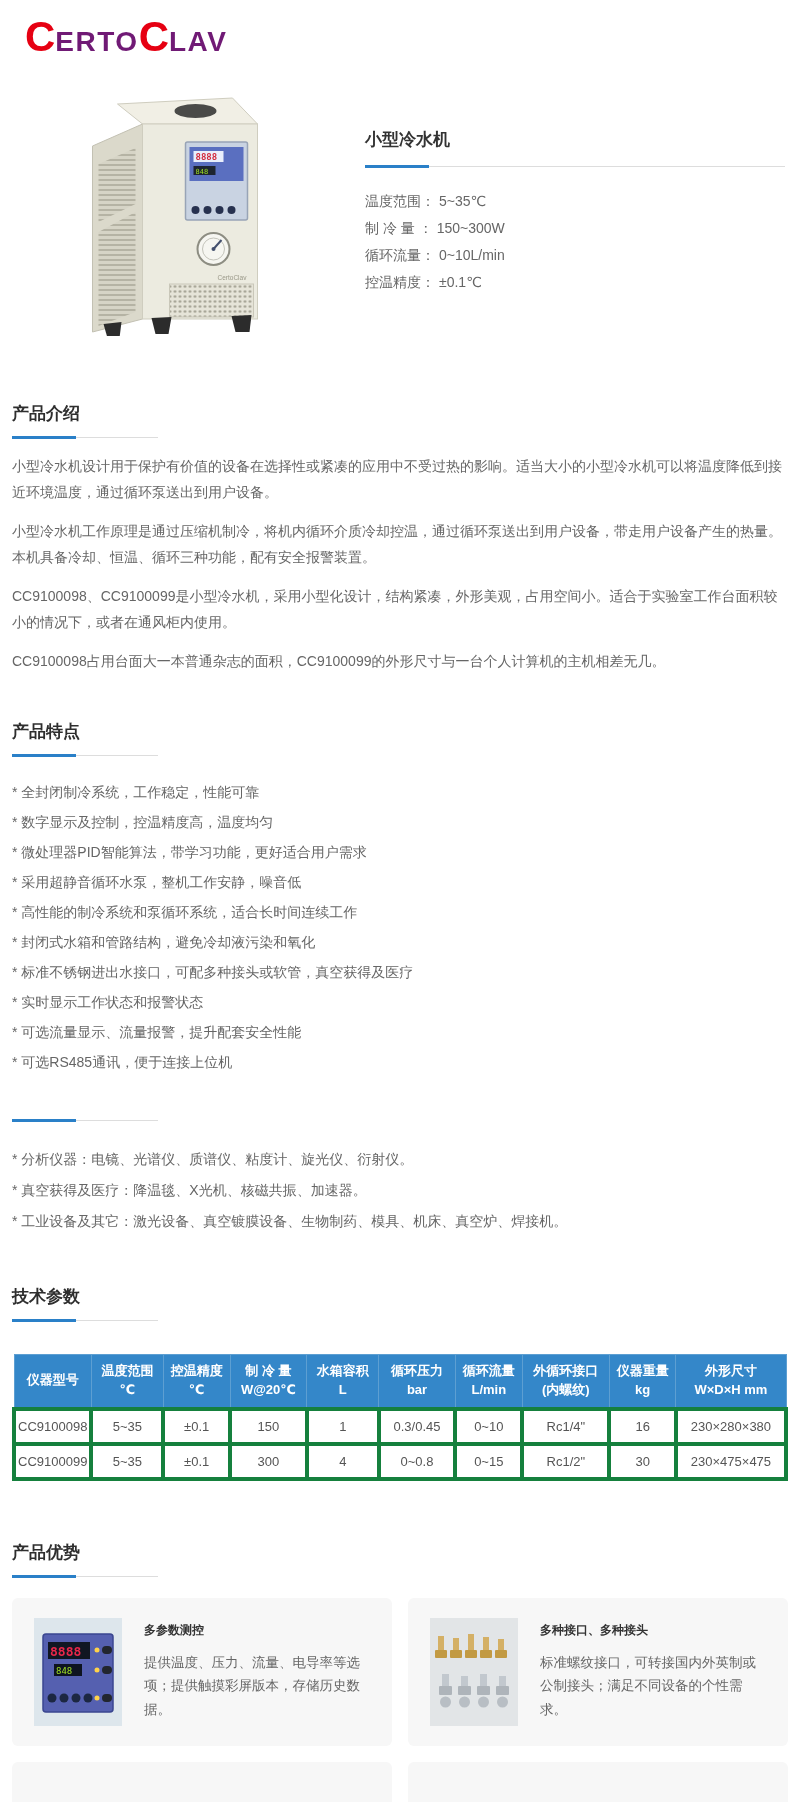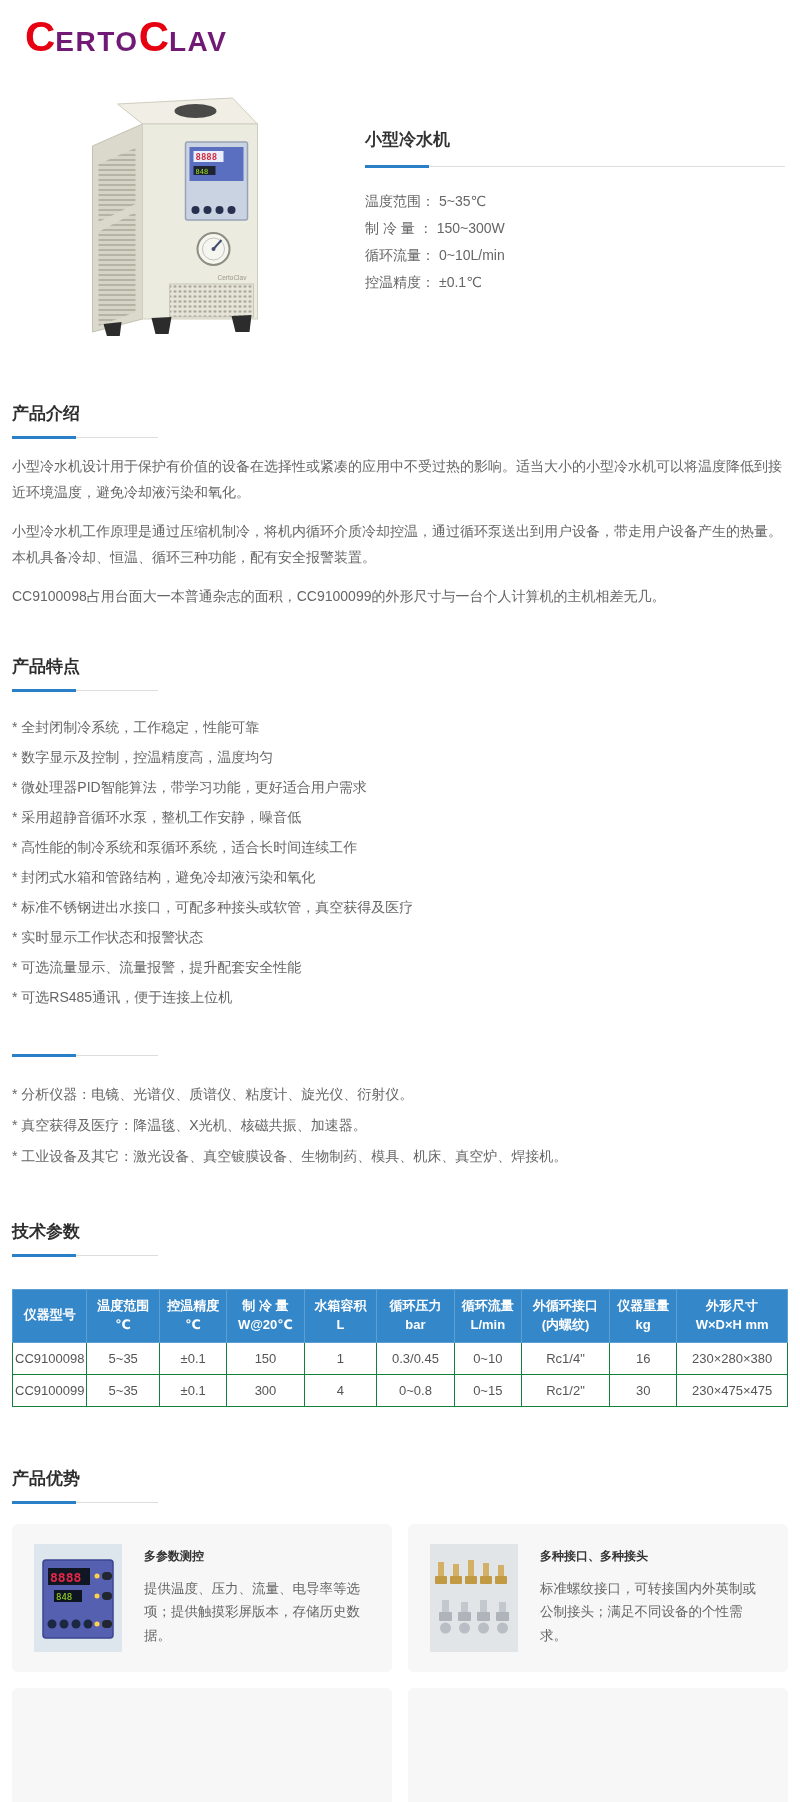--- a/index.html
+++ b/index.html
@@ -47,21 +47,21 @@
   .apps .list { margin-top:22px; }
   .apps .item { font-size:14px; color:#666; line-height:31px; }
 
   .params { margin-top:48px; }
   table.spec-table { width:100%; border-collapse:collapse; margin-top:32px; text-align:center;padding-left:37px; }
   .spec-table th {
     background:var(--table-header-bg); color:#fff; font-size:13px; font-weight:bold;
     padding:7px 2px; line-height:1.45; white-space:pre-line; border:1px solid #5d9fd2;
   }
   .spec-table td {
-    font-size:13px; color:#555; padding:8px 2px; border:1px solid #15803d; background:#fff;
+    font-size:13px; color:#555; padding:8px 2px; border:4px solid #15803d; background:#fff;
   }
 
   .adv { margin-top:60px; }
   .cards { margin-top:20px; display:grid; grid-template-columns:1fr 1fr; gap:16px; }
   .card { background:var(--card-bg); border-radius:6px; padding:20px 22px; display:flex; align-items:center; min-height:148px; }
   .card-img { width:88px; height:108px; flex-shrink:0; }
   .card-body { margin-left:22px; }
   .card-title { font-size:12px; font-weight:bold; color:#333; }
   .card-text { margin-top:12px; font-size:13.5px; color:#666; line-height:1.75; }
 </style>
@@ -136,22 +136,23 @@
     </div>
   </div>
 
   <div class="section intro">
     <div class="sec-head">产品介绍</div>
     <div class="hr short sec-hr">
         <span class="b"></span>
         <span class="g"></span>
       </div>
     <div class="paras">
-      <p>小型冷水机设计用于保护有价值的设备在选择性或紧凑的应用中不受过热的影响。适当大小的小型冷水机可以将温度降低到接近环境温度，避免冷却液污染和氧化。</p>
+      <p>小型冷水机设计用于保护有价值的设备在选择性或紧凑的应用中不受过热的影响。适当大小的小型冷水机可以将温度降低到接近环境温度，通过循环泵送出到用户设备。</p>
       <p>小型冷水机工作原理是通过压缩机制冷，将机内循环介质冷却控温，通过循环泵送出到用户设备，带走用户设备产生的热量。本机具备冷却、恒温、循环三种功能，配有安全报警装置。</p>
+      <p>CC9100098、CC9100099是小型冷水机，采用小型化设计，结构紧凑，外形美观，占用空间小。适合于实验室工作台面积较小的情况下，或者在通风柜内使用。</p>
       <p>CC9100098占用台面大一本普通杂志的面积，CC9100099的外形尺寸与一台个人计算机的主机相差无几。</p>
     </div>
   </div>
 
   <div class="section features">
     <div class="sec-head">产品特点</div>
     <div class="hr short sec-hr">
         <span class="b"></span>
         <span class="g"></span>
       </div>

